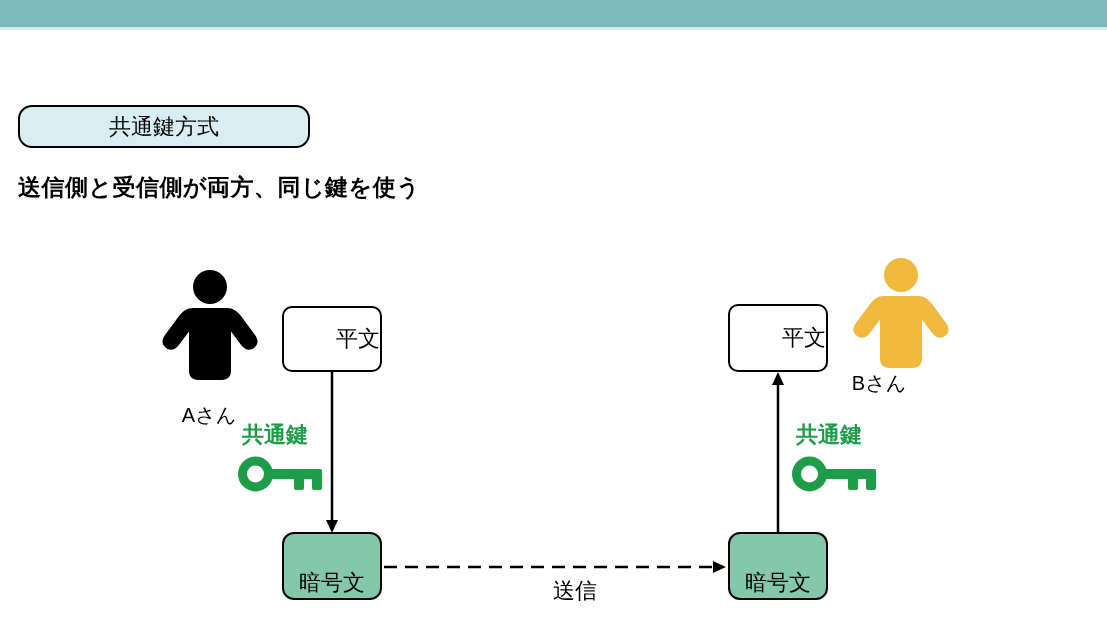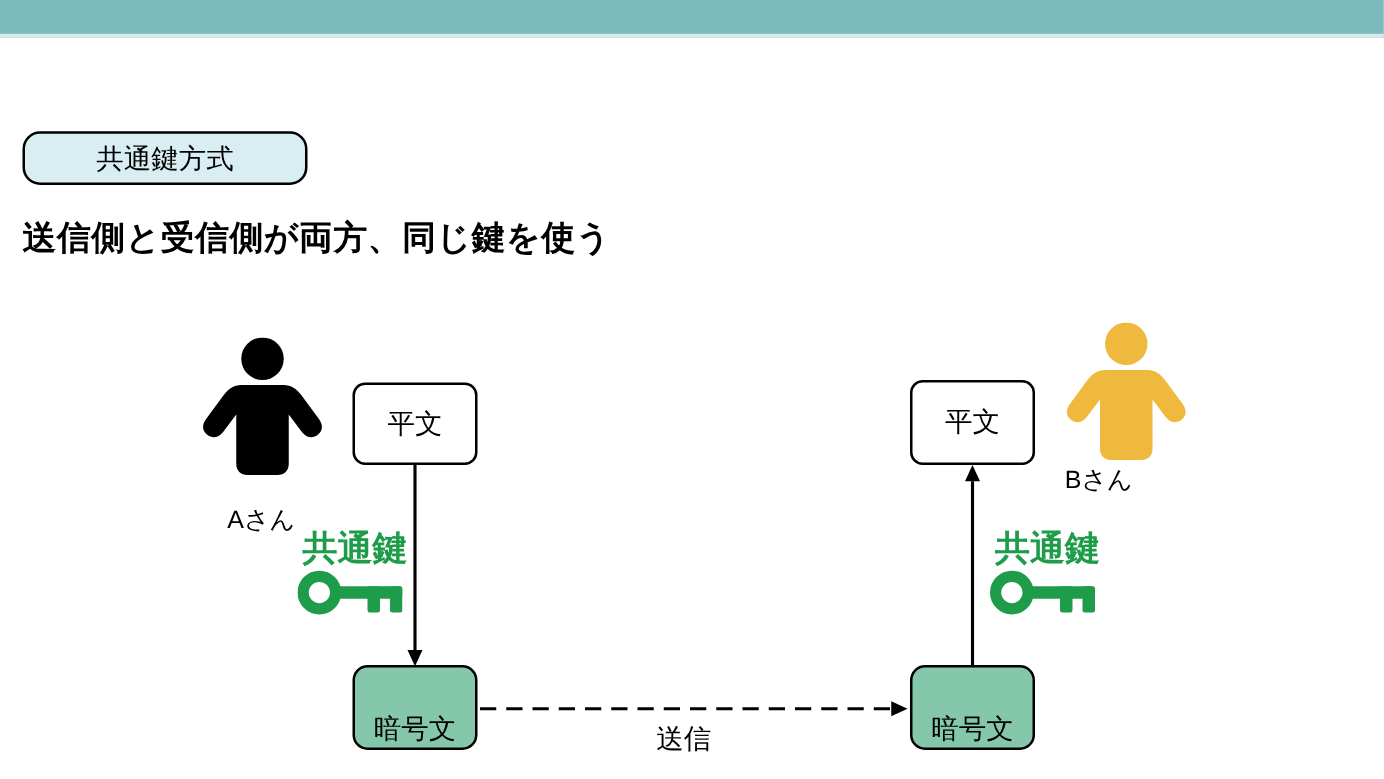--- a/index.html
+++ b/index.html
@@ -20,51 +20,51 @@
     font-family:"Liberation Sans","DejaVu Sans",sans-serif;
     color:var(--ink);
     overflow:hidden;
   }
   .topbar{
     position:absolute;left:0;top:0;width:1107px;height:30px;
     background:var(--top-bar);
     border-bottom:3px solid var(--top-bar-edge);
   }
   .method-badge{
-    position:absolute;left:18px;top:105px;width:228px;height:43px;
+    position:absolute;left:18px;top:105px;width:292px;height:43px;
     background:var(--badge-bg);
     border:2px solid var(--ink);
     border-radius:14px;
     display:flex;align-items:center;justify-content:center;
     font-size:22px;
   }
   .subtitle{
     position:absolute;left:18px;top:172px;
-    font-size:27px;font-weight:bold;letter-spacing:0.5px;text-align:right;
+    font-size:23px;font-weight:bold;letter-spacing:0.5px;text-align:right;
   }
   .connectors{position:absolute;left:0;top:0;width:1107px;height:623px;pointer-events:none;}
   .node{
     position:absolute;
     border:2.5px solid var(--ink);
     display:flex;align-items:center;justify-content:center;
     font-size:22px;
     background:var(--paper);
   }
-  .node.plain{border-radius:10px;}
+  .node.plain{border-radius:10px;justify-content:flex-end;}
   .node.cipher{border-radius:12px;background:var(--cipher-bg);align-items:flex-end;}
   .icon-wrap{position:absolute;line-height:0;}
   .person-label{
     position:absolute;font-size:20px;text-align:center;width:98px;
   }
   .key-label{
-    position:absolute;font-size:28px;font-weight:bold;color:var(--key-green);
+    position:absolute;font-size:22px;font-weight:bold;color:var(--key-green);
   }
   .transmission-label{
     position:absolute;left:497px;top:576px;width:100px;
-    text-align:center;font-size:22px;
+    text-align:right;font-size:22px;
   }
 </style>
 </head>
 <body>
 
 <div class="stage">
 
   <div class="topbar"></div>
 
   <div class="method-badge">

